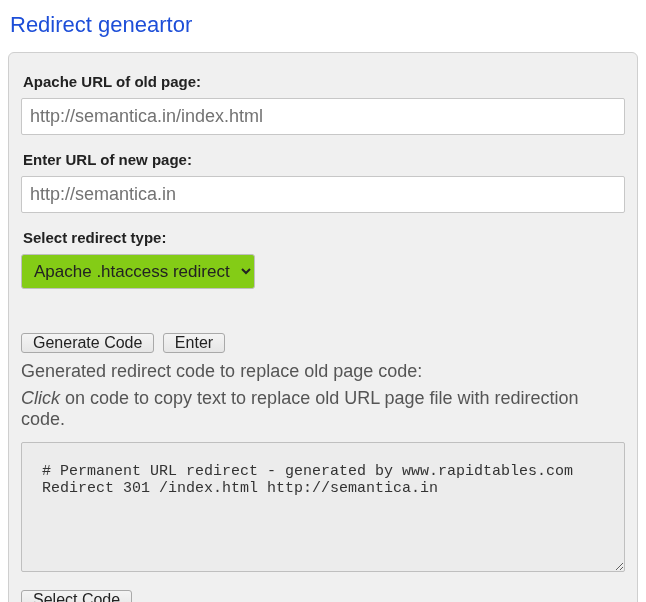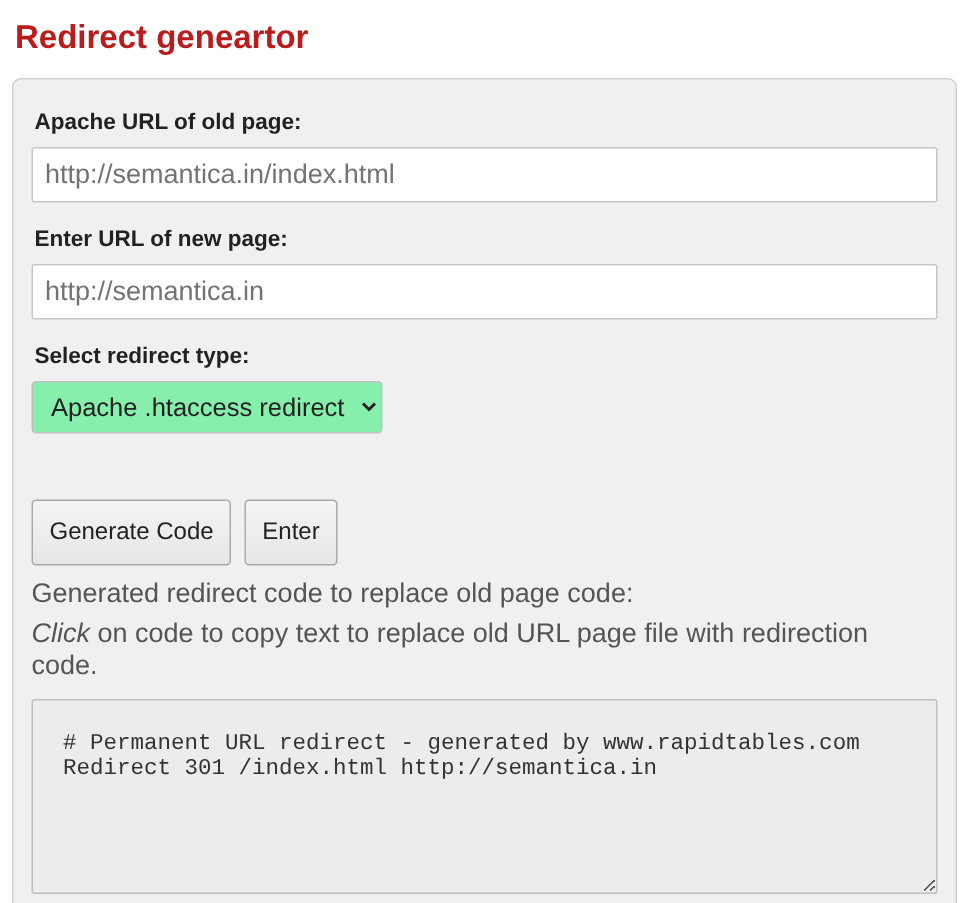--- a/index.html
+++ b/index.html
@@ -8,22 +8,22 @@
     body {
       margin: 0;
       padding: 8px;
       font-family: Arial, Helvetica, sans-serif;
       background: #ffffff;
       width: 646px;
       color: #333;
     }
     .page-title {
       font-size: 22px;
-      font-weight: bold;
-      color: #b91c1c;
+      font-weight: normal;
+      color: #1d4ed8;
       margin: 4px 0 14px 2px;
     }
     .form-panel {
       border: 1px solid #cfcfcf;
       border-radius: 6px;
       background: #f0f0f0;
       padding: 16px 12px 18px 12px;
     }
     .field-label {
       font-weight: bold;
@@ -45,31 +45,31 @@
     }
     .select-wrap {
       display: inline-block;
       margin-bottom: 16px;
     }
     select {
       font-size: 17px;
       padding: 6px 8px 6px 8px;
       border: 1px solid #bfbfbf;
       border-radius: 3px;
-      background: #86efac;
+      background: #84cc16;
       color: #222;
       font-family: Arial, Helvetica, sans-serif;
     }
     .button-row {
       margin-top: 28px;
       margin-bottom: 8px;
     }
     button {
       font-size: 16px;
-      padding: 12px 11px;
+      padding: 0 11px;
       border: 1px solid #a9a9a9;
       border-radius: 3px;
       background: linear-gradient(#f4f4f4, #e6e6e6);
       color: #222;
       cursor: pointer;
       font-family: Arial, Helvetica, sans-serif;
     }
     button + button {
       margin-left: 4px;
     }

